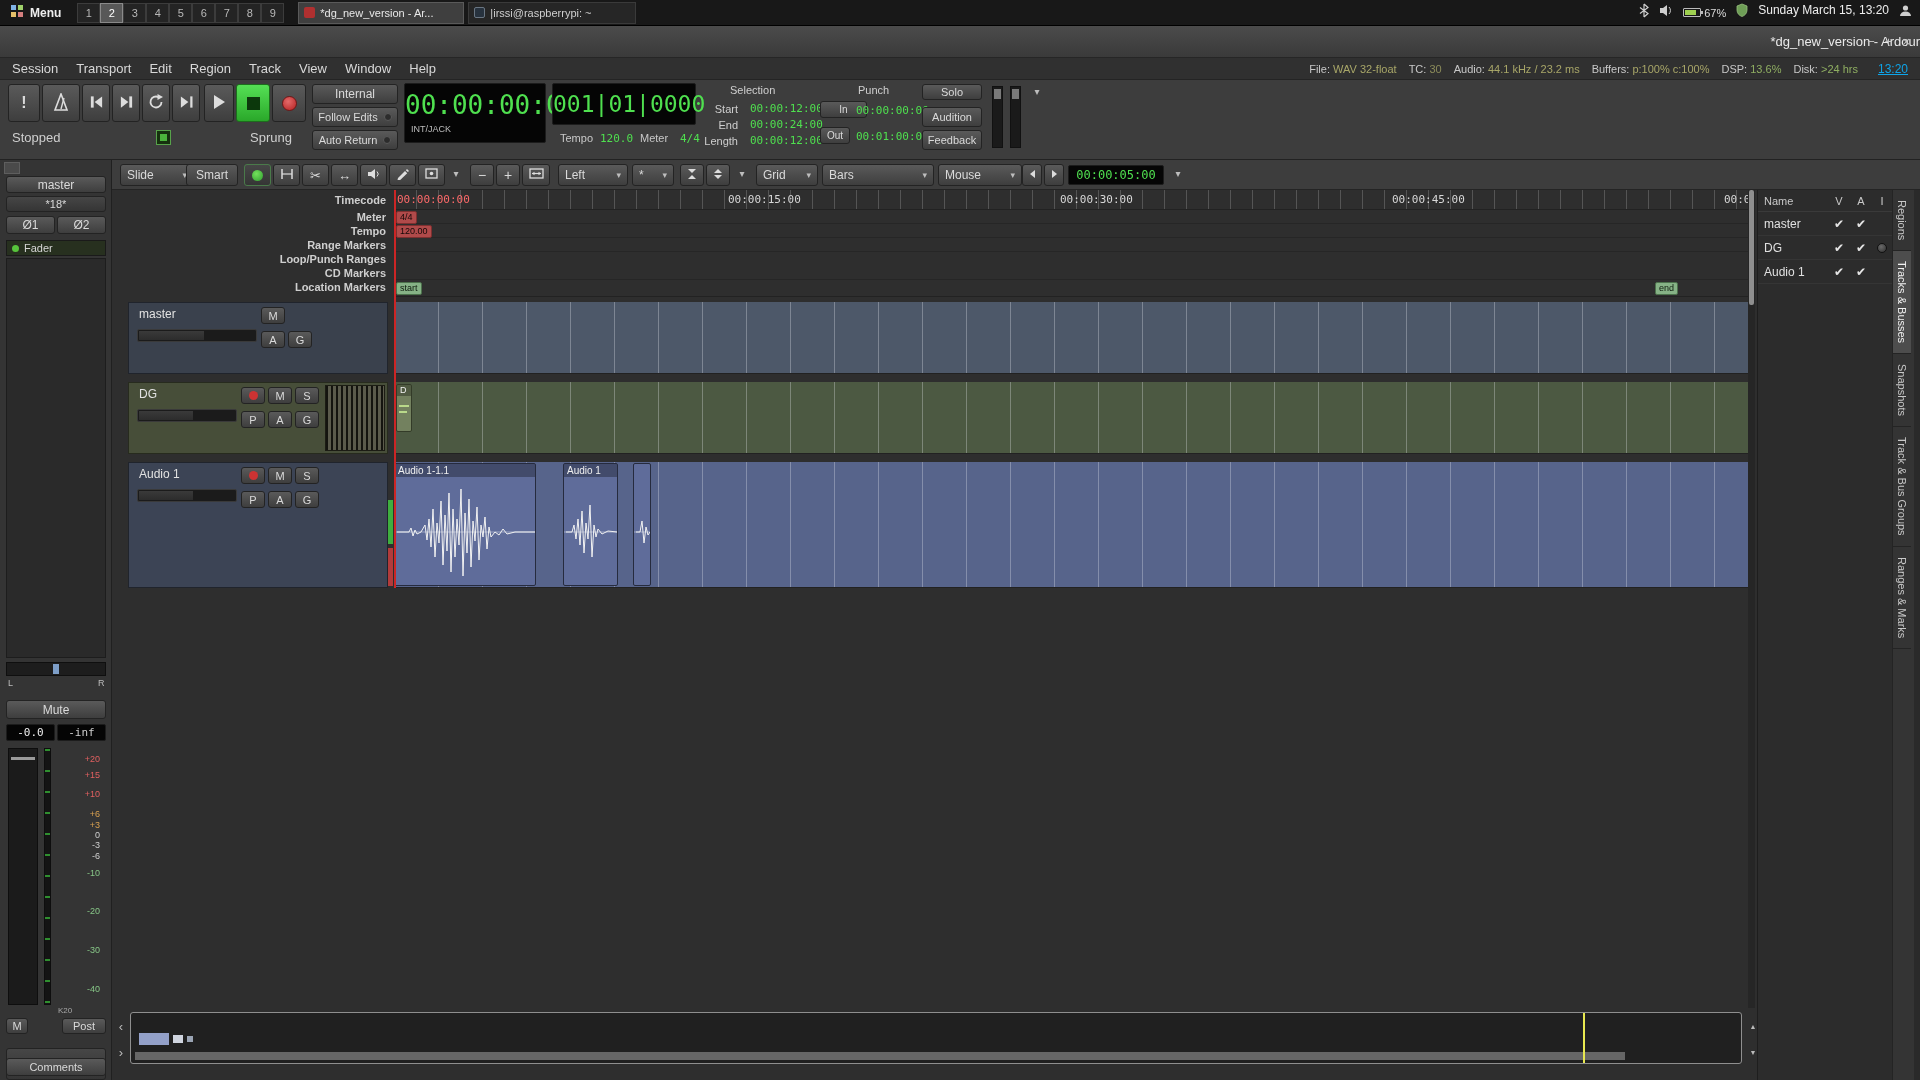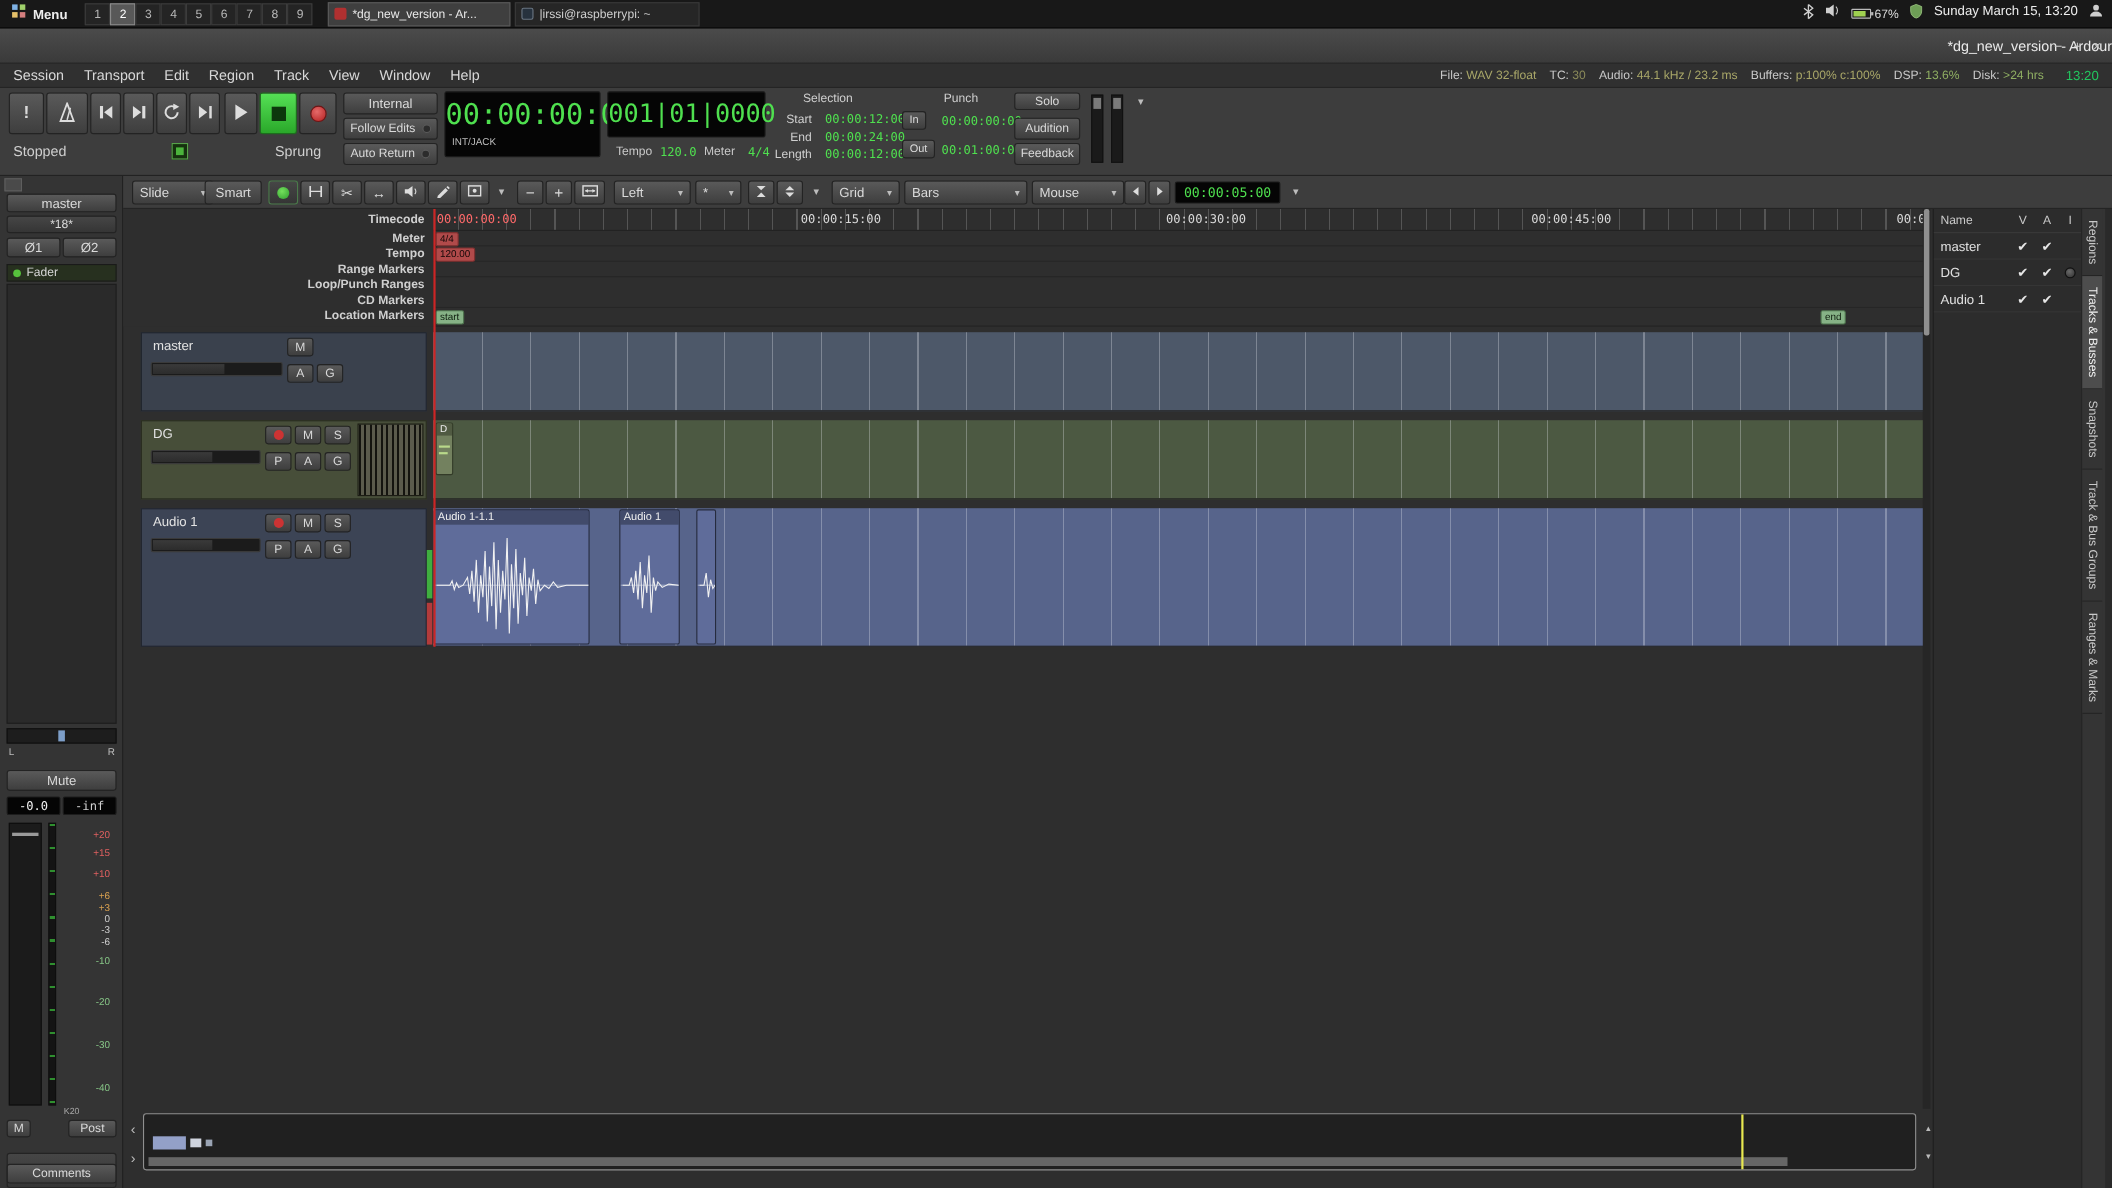--- a/index.html
+++ b/index.html
@@ -133,21 +133,21 @@
     <span style="font-size:13px;">Window</span>
     <span style="font-size:13px;">Help</span>
   </div>
   <div style="margin-left:auto;display:flex;align-items:center;gap:12px;padding-right:12px;font-size:11px;">
     <span><span style="color:#c8c8c8;">File:</span> <span style="color:#a8a668;">WAV 32-float</span></span>
     <span><span style="color:#c8c8c8;">TC:</span> <span style="color:#8b8b5a;">30</span></span>
     <span><span style="color:#c8c8c8;">Audio:</span> <span style="color:#a8a668;">44.1 kHz / 23.2 ms</span></span>
     <span><span style="color:#c8c8c8;">Buffers:</span> <span style="color:#a8a668;">p:100% c:100%</span></span>
     <span><span style="color:#c8c8c8;">DSP:</span> <span style="color:#8fae62;">13.6%</span></span>
     <span><span style="color:#c8c8c8;">Disk:</span> <span style="color:#8fae62;">&gt;24 hrs</span></span>
-    <span style="color:#22c55e;font-size:12px;margin-left:8px;">13:20</span>
+    <span style="color:#0ea5e9;font-size:12px;margin-left:8px;text-decoration:underline;">13:20</span>
   </div>
 </div>
 
 <div class="abs" style="left:0;top:80px;width:1920px;height:80px;background:#3d3d3d;border-bottom:1px solid #222;">
 
   <div class="abs btn" style="left:8px;top:4px;width:32px;height:38px;font-size:16px;font-weight:bold;">!</div>
   <div class="abs btn" style="left:42px;top:4px;width:38px;height:38px;">
     <span><svg width="18" height="18" viewBox="0 0 18 18">
           <polygon points="9,1 15,17 3,17" fill="none" stroke="#ddd" stroke-width="1.6"></polygon>
           <line x1="9" y1="16" x2="12" y2="5" stroke="#ddd" stroke-width="1.4"></line>
@@ -220,21 +220,21 @@
 
   <span class="abs" style="left:730px;top:4px;font-size:11px;color:#cfcfcf;">Selection</span>
   <span class="abs rowlabel" style="left:700px;top:22px;width:46px;">Start</span>
   <span class="abs mono green" style="left:750px;top:22px;font-size:11px;">00:00:12:00</span>
   <span class="abs rowlabel" style="left:700px;top:38px;width:46px;">End</span>
   <span class="abs mono green" style="left:750px;top:38px;font-size:11px;">00:00:24:00</span>
   <span class="abs rowlabel" style="left:700px;top:54px;width:46px;">Length</span>
   <span class="abs mono green" style="left:750px;top:54px;font-size:11px;">00:00:12:00</span>
 
   <span class="abs" style="left:858px;top:4px;font-size:11px;color:#cfcfcf;">Punch</span>
-  <div class="abs btn" style="left:820px;top:21px;width:22px;height:17px;font-size:10px;">In</div>
+  <div class="abs btn" style="left:820px;top:21px;width:47px;height:17px;font-size:10px;">In</div>
   <span class="abs mono green" style="left:856px;top:24px;font-size:11px;">00:00:00:00</span>
   <div class="abs btn" style="left:820px;top:47px;width:30px;height:17px;font-size:10px;">Out</div>
   <span class="abs mono green" style="left:856px;top:50px;font-size:11px;">00:01:00:00</span>
 
   <div class="abs btn" style="left:922px;top:4px;width:60px;height:16px;font-size:11px;">Solo</div>
   <div class="abs btn" style="left:922px;top:27px;width:60px;height:20px;font-size:11px;">Audition</div>
   <div class="abs btn" style="left:922px;top:50px;width:60px;height:20px;font-size:11px;">Feedback</div>
 
   <div class="abs" style="left:992px;top:6px;width:11px;height:62px;background:#1a1a1a;border:1px solid #111;">
     <div style="position:absolute;left:1px;right:1px;top:2px;height:10px;background:#7a7a7a;"></div>

